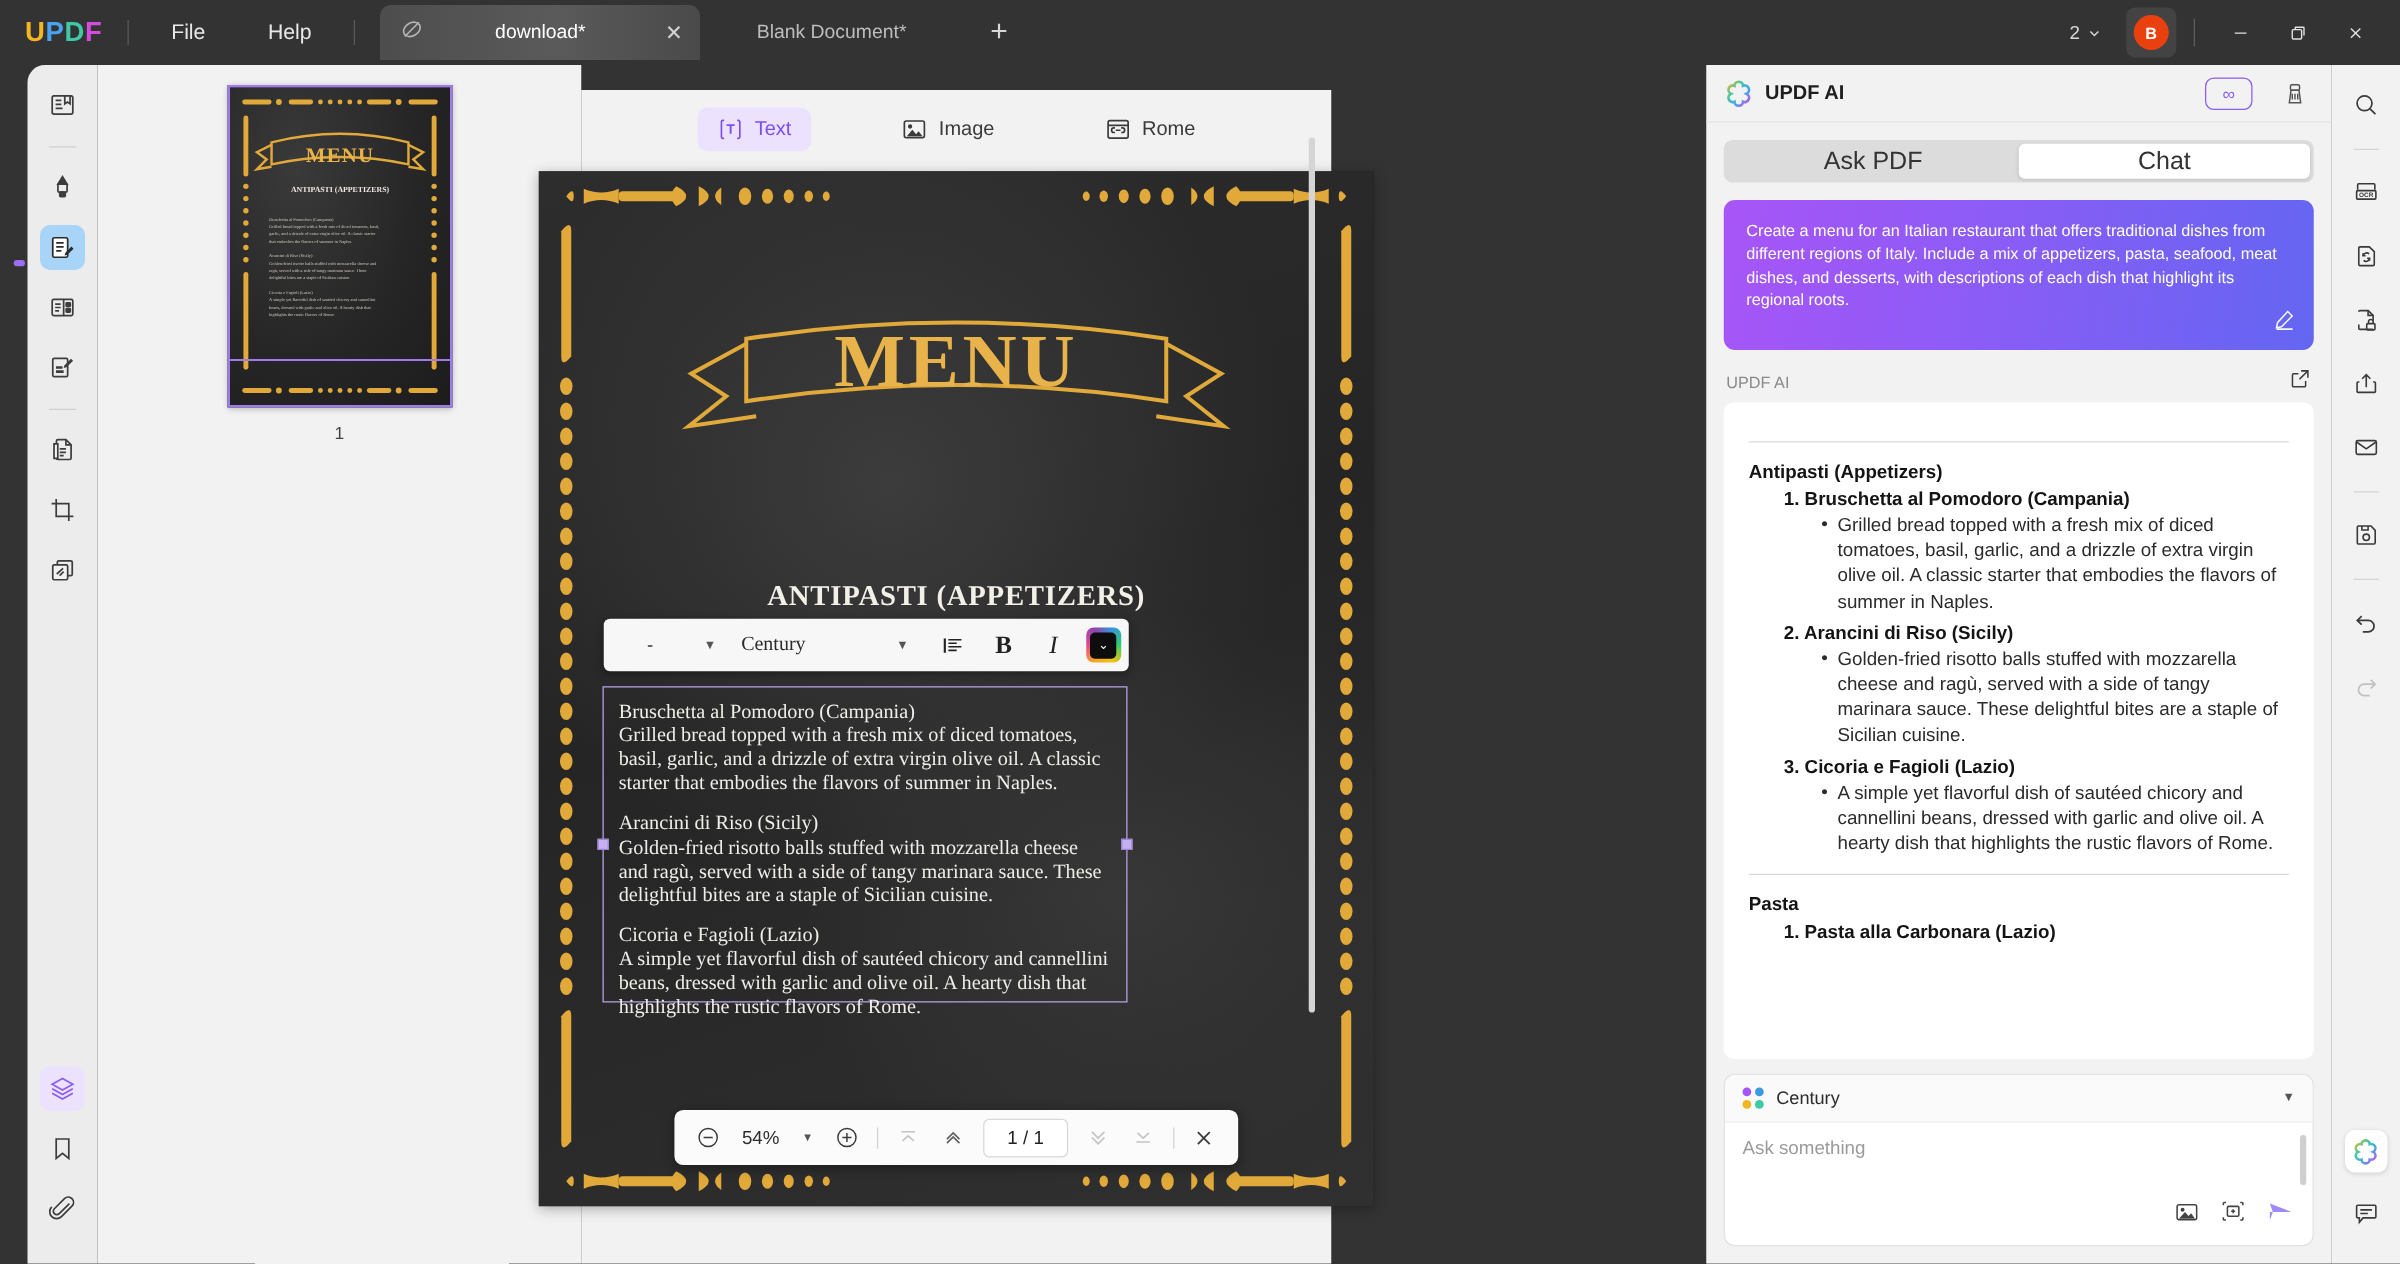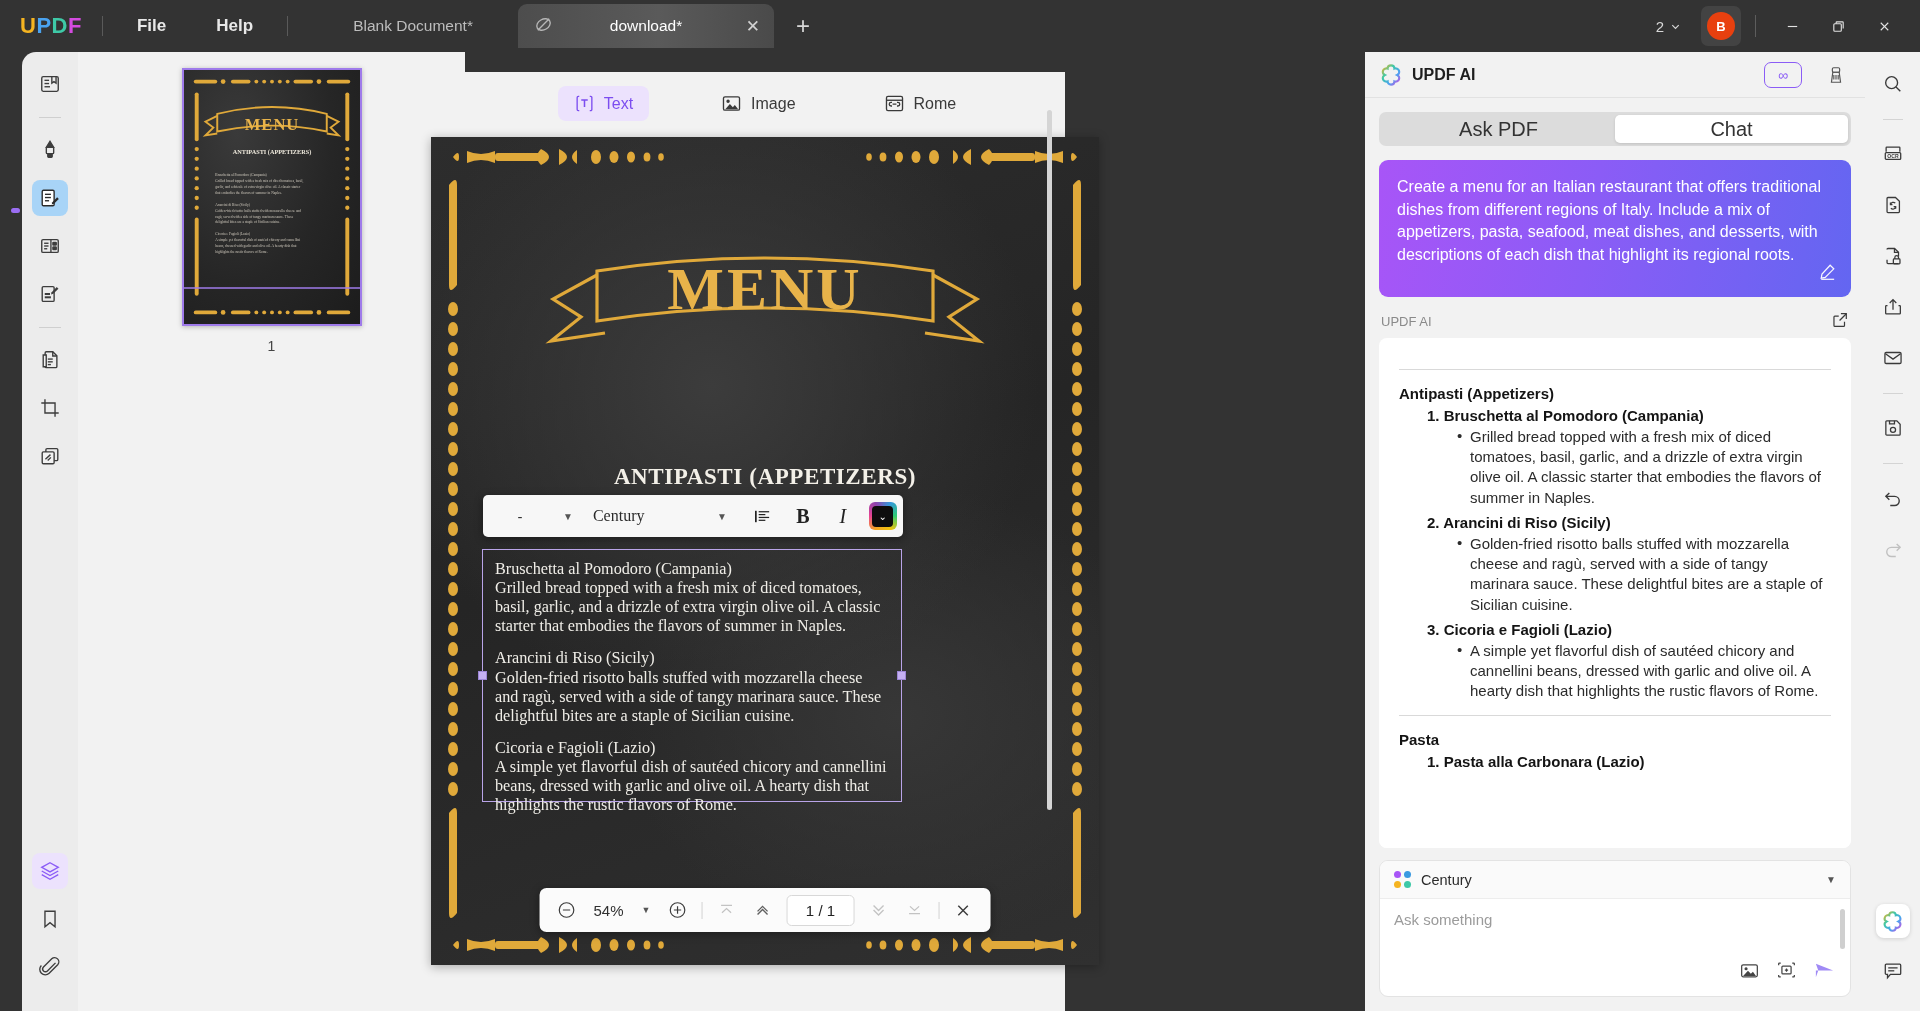--- a/index.html
+++ b/index.html
@@ -16,21 +16,21 @@
     position: absolute; top: 0; left: 0; width: 1920px; height: 52px;
     background: #333333; display: flex; align-items: center;
   }
   .logo { margin-left: 20px; font-size: 22px; font-weight: bold; letter-spacing: .5px;
           display:flex; }
   .logo span:nth-child(1){ color:#f5b421; }
   .logo span:nth-child(2){ color:#4aa3f0; }
   .logo span:nth-child(3){ color:#3ec9a7; }
   .logo span:nth-child(4){ color:#d44be0; }
   .tb-sep { width:1px; height:20px; background:#5a5a5a; margin:0 20px; }
-  .tb-menu { color:#e8e8e8; font-size:17px; padding:6px 14px; border-radius:5px; cursor:pointer;font-weight:bold; }
+  .tb-menu { color:#e8e8e8; font-size:17px; padding:6px 14px; border-radius:5px; cursor:pointer; }
   .doctab {
     height: 44px; display:flex; align-items:center; justify-content:center;
     color:#cfcfcf; font-size:15.5px; padding:0 26px; cursor:pointer;
     border-radius: 9px 9px 0 0; min-width:210px; position:relative;
   }
   .doctab.inactive { color:#bdbdbd; }
   .doctab.active {
     background: linear-gradient(90deg,#4d4d4d 0%, #5a5a5a 55%, #4a4a4a 100%);
     color:#ffffff; min-width: 256px;
   }
@@ -181,21 +181,21 @@
 
   .ai-tabs { margin:14px 14px 0; height:34px; background:#dcdcdc; border-radius:7px;
              display:flex; padding:3px; }
   .ai-tab { flex:1; display:flex; align-items:center; justify-content:center;
             font-size:20px; color:#333; border-radius:5px; cursor:pointer; }
   .ai-tab.active { background:#fff; box-shadow:0 1px 3px rgba(0,0,0,.12); }
 
   .ai-prompt-bubble {
     margin:14px 14px 0; border-radius:9px; padding:16px 18px 30px;
     background:linear-gradient(100deg,#a855f7 0%, #8b5cf6 45%, #6366f1 100%);
-    color:#fff; font-size:16px; line-height:1.42; position:relative;
+    color:#fff; font-size:13px; line-height:1.42; position:relative;
   }
   .bubble-edit { position:absolute; right:14px; bottom:9px; cursor:pointer; opacity:.95; }
 
   .ai-resp-head { display:flex; align-items:center; padding:14px 16px 5px; }
   .ai-resp-name { font-size:13px; color:#8a8a8a; }
   .ai-resp-open { margin-left:auto; cursor:pointer; color:#3b3b3b; }
 
   .ai-card {
     margin:0 14px; background:#fff; border-radius:8px; padding:18px 20px 0;
     flex:1; overflow:hidden; position:relative;
@@ -256,33 +256,33 @@
       <span>U</span>
         <span>P</span>
         <span>D</span>
         <span>F</span>
     </div>
     <div class="tb-sep"></div>
     <div class="tb-menu">File</div>
     <div class="tb-menu" style="margin-left:22px">Help</div>
     <div class="tb-sep"></div>
 
-    <div class="doctab inactive">
-      <span>Blank Document*</span>
-    </div>
-
     <div class="doctab active">
       <span class="tab-ico">
         <svg width="19" height="19" viewBox="0 0 20 20" fill="none" stroke="#d8d8d8" stroke-width="1.4">
           <ellipse cx="10" cy="10" rx="7.5" ry="5.5" transform="rotate(-30 10 10)"></ellipse>
           <line x1="4" y1="16" x2="16" y2="4"></line>
         </svg>
       </span>
       <span>download*</span>
       <span class="tab-close">✕</span>
+    </div>
+
+    <div class="doctab inactive">
+      <span>Blank Document*</span>
     </div>
 
     <div class="newtab">+</div>
 
     <div class="tb-right">
       <div class="pagecount">
         <span>2</span>
         <svg width="11" height="11" viewBox="0 0 12 12" fill="none" stroke="#d8d8d8" stroke-width="1.3">
             <path d="M2.5 4.5 L6 8 L9.5 4.5"></path>
           </svg>

